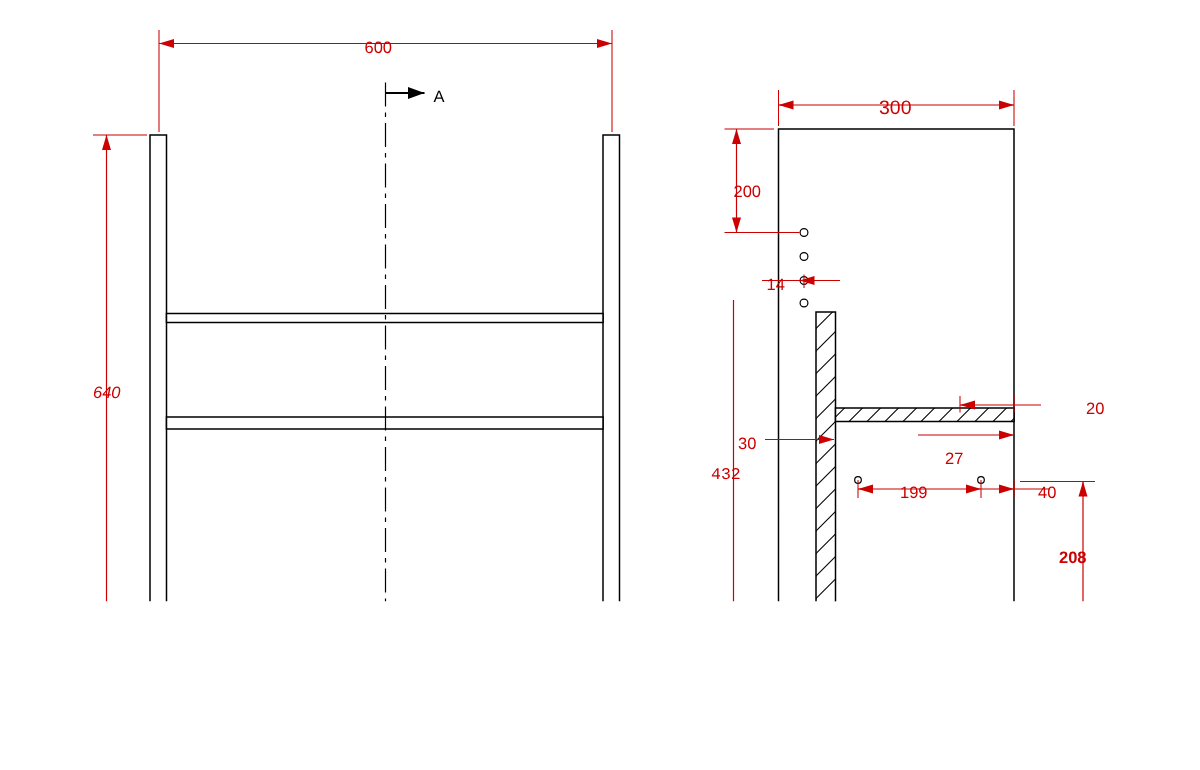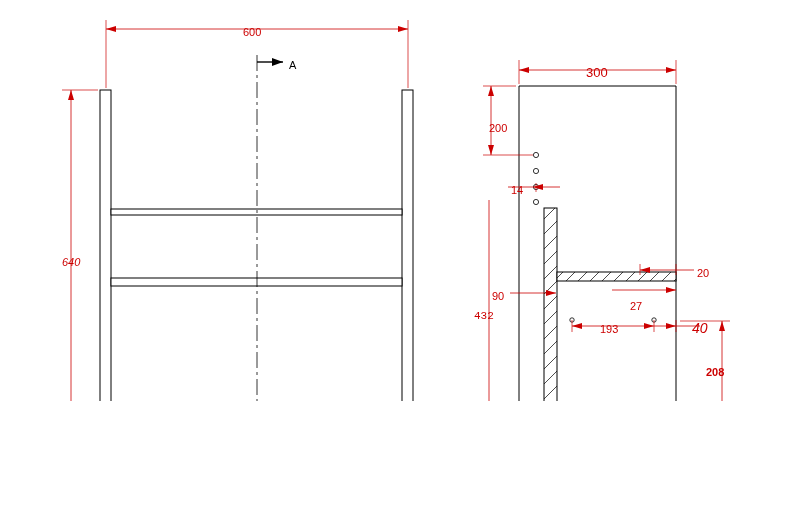--- a/index.html
+++ b/index.html
@@ -282,41 +282,41 @@
 
   <div style="position:absolute; left:489px; top:118px;">
     <span style="font-size:11px; color:#cc0000;">200</span>
   </div>
 
   <div style="position:absolute; left:511px; top:180px;">
     <span style="font-size:11px; color:#cc0000;">14</span>
   </div>
 
   <div style="position:absolute; left:697px; top:263px;">
-    <span style="font-size:11px; color:#cc0000;">20</span>
+    <span style="font-size:11px; color:#cc0000;margin-left:27px;">20</span>
   </div>
 
   <div style="position:absolute; left:630px; top:296px;">
     <span style="font-size:11px; color:#cc0000;">27</span>
   </div>
 
   <div style="position:absolute; left:492px; top:286px;">
-    <span style="font-size:11px; color:#cc0000;">90</span>
+    <span style="font-size:11px; color:#cc0000;">30</span>
   </div>
 
   <div style="position:absolute; left:474px; top:306px;font-family:Liberation Mono, monospace;">
     <span style="font-size:11px; color:#cc0000;">432</span>
   </div>
 
   <div style="position:absolute; left:600px; top:319px;">
-    <span style="font-size:11px; color:#cc0000;">193</span>
+    <span style="font-size:11px; color:#cc0000;">199</span>
   </div>
 
   <div style="position:absolute; left:692px; top:319px;">
-    <span style="font-size:14px; color:#cc0000;font-style:italic;">40</span>
+    <span style="font-size:11px; color:#cc0000;">40</span>
   </div>
 
   <div style="position:absolute; left:706px; top:362px;font-weight:bold;">
     <span style="font-size:11px; color:#cc0000;">208</span>
   </div>
 
 
 </div>
 
 </body></html>

